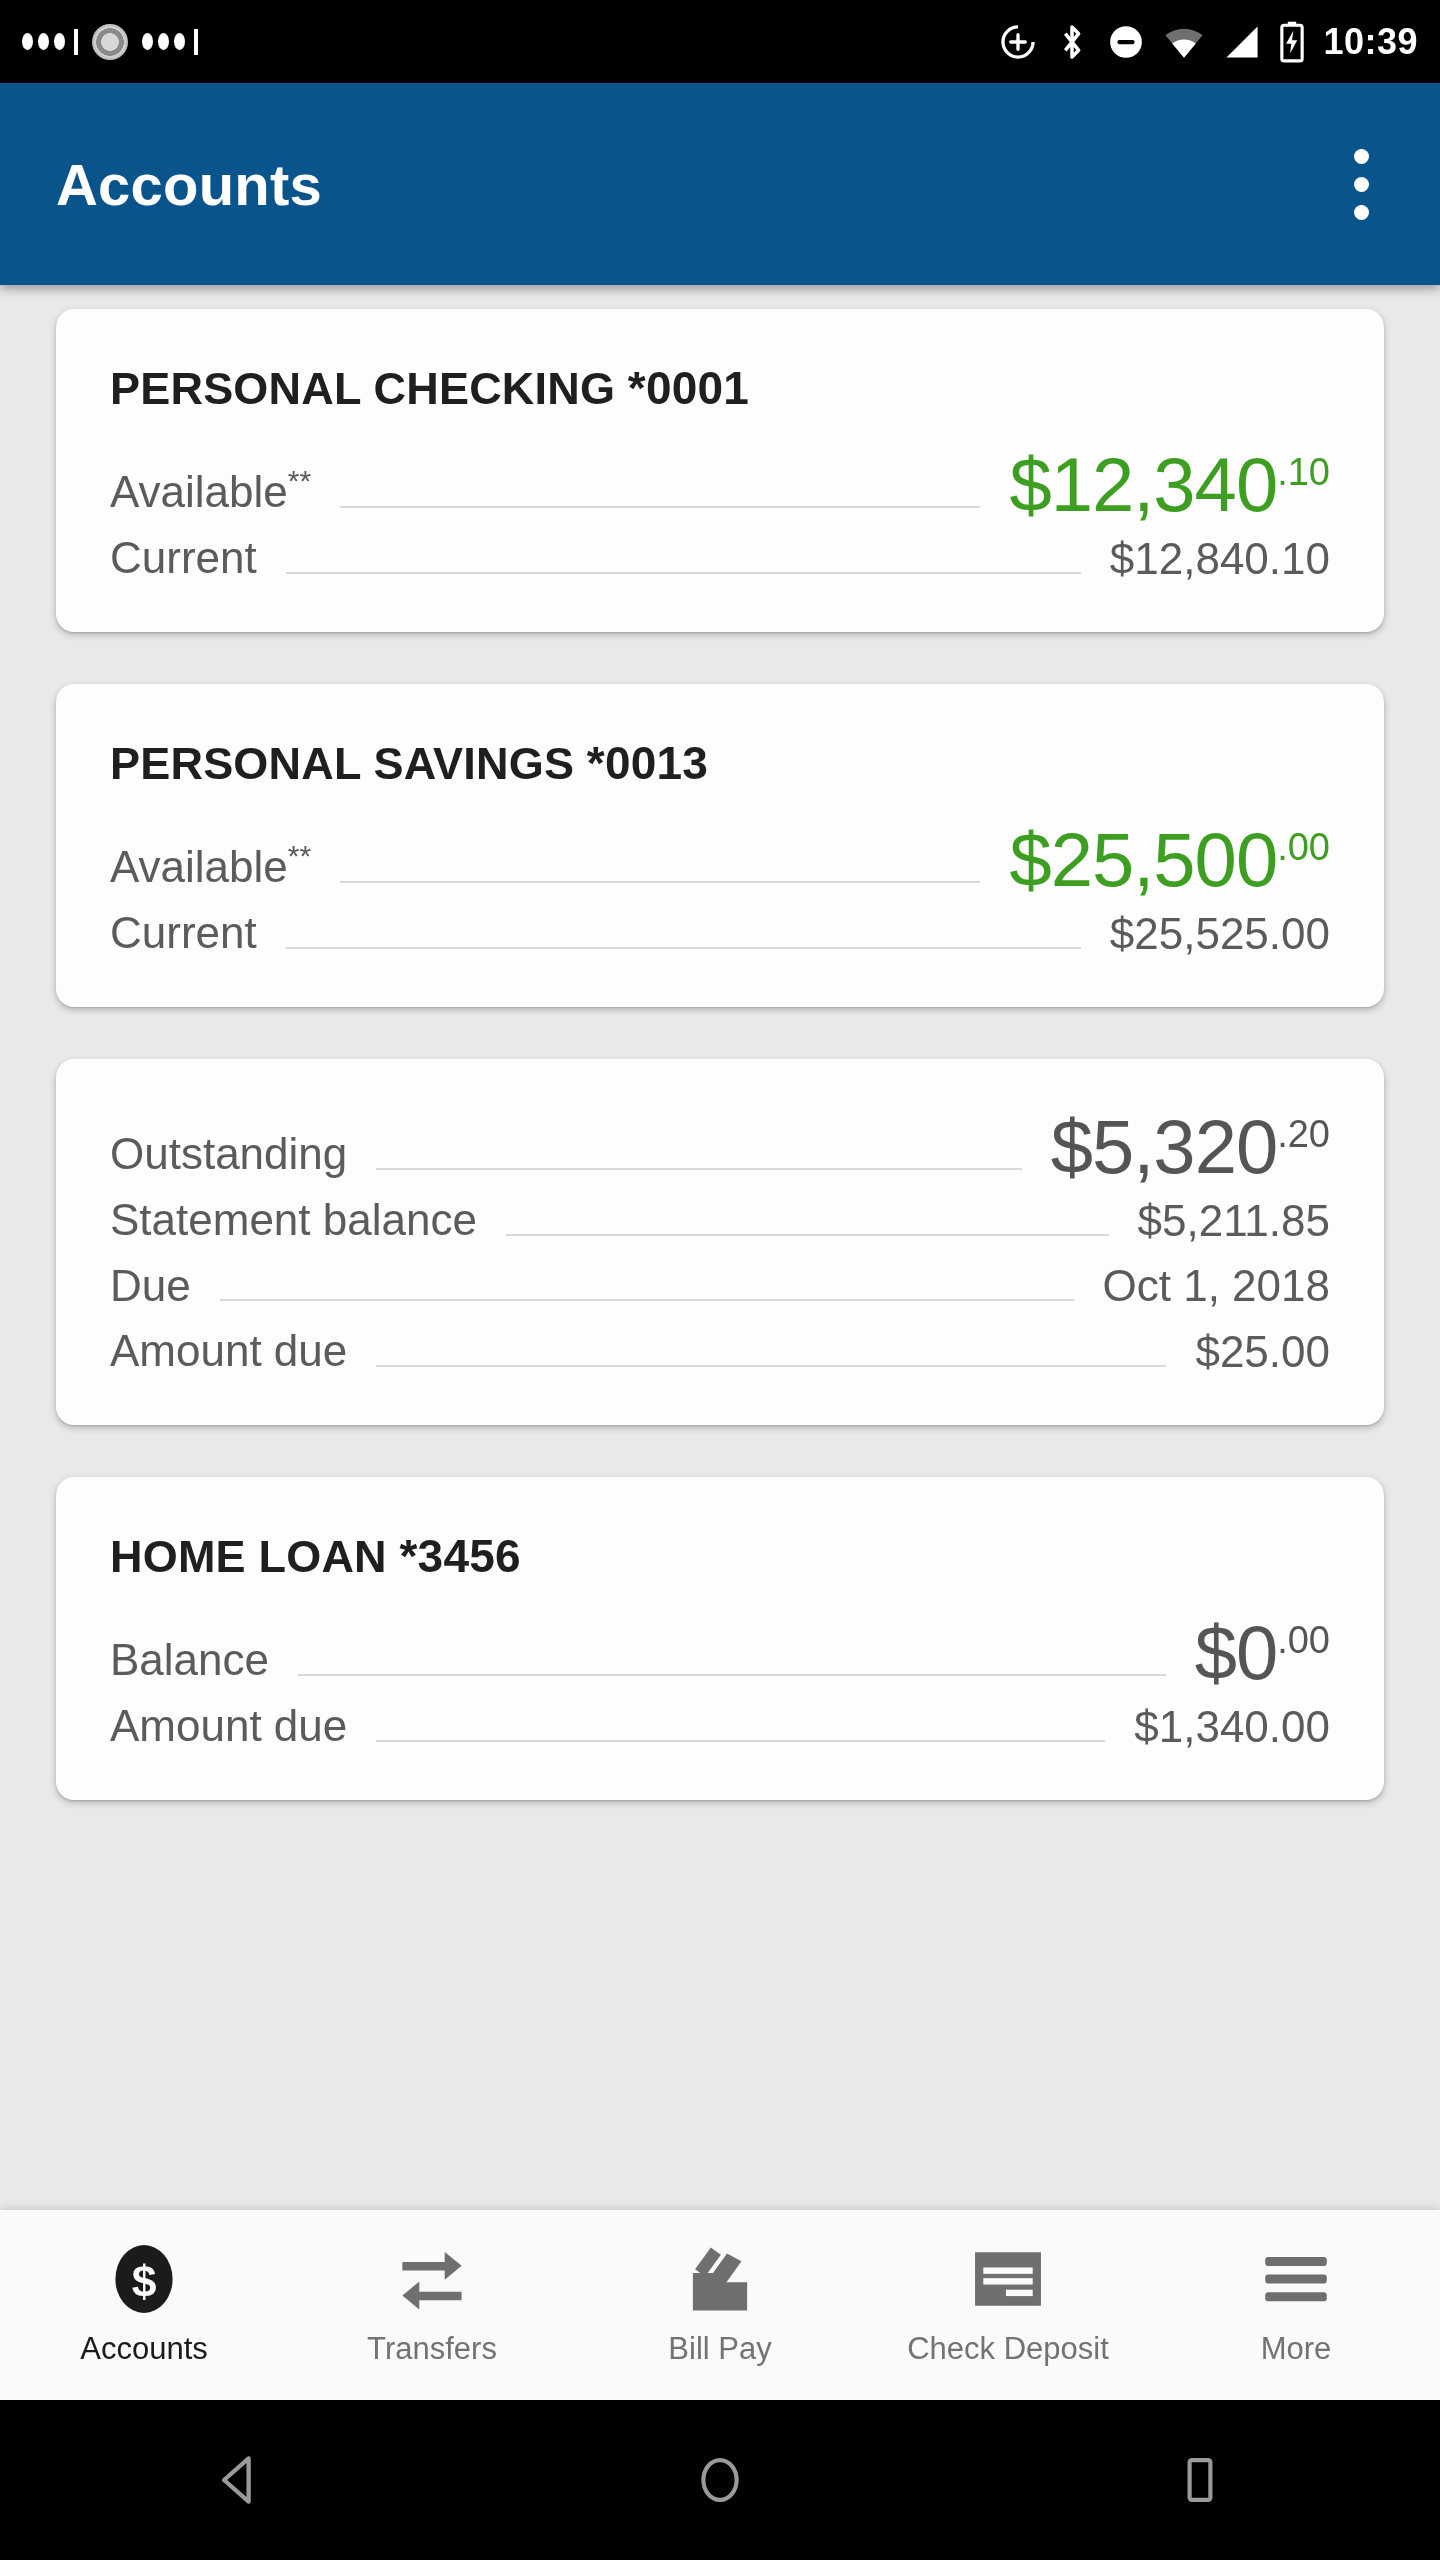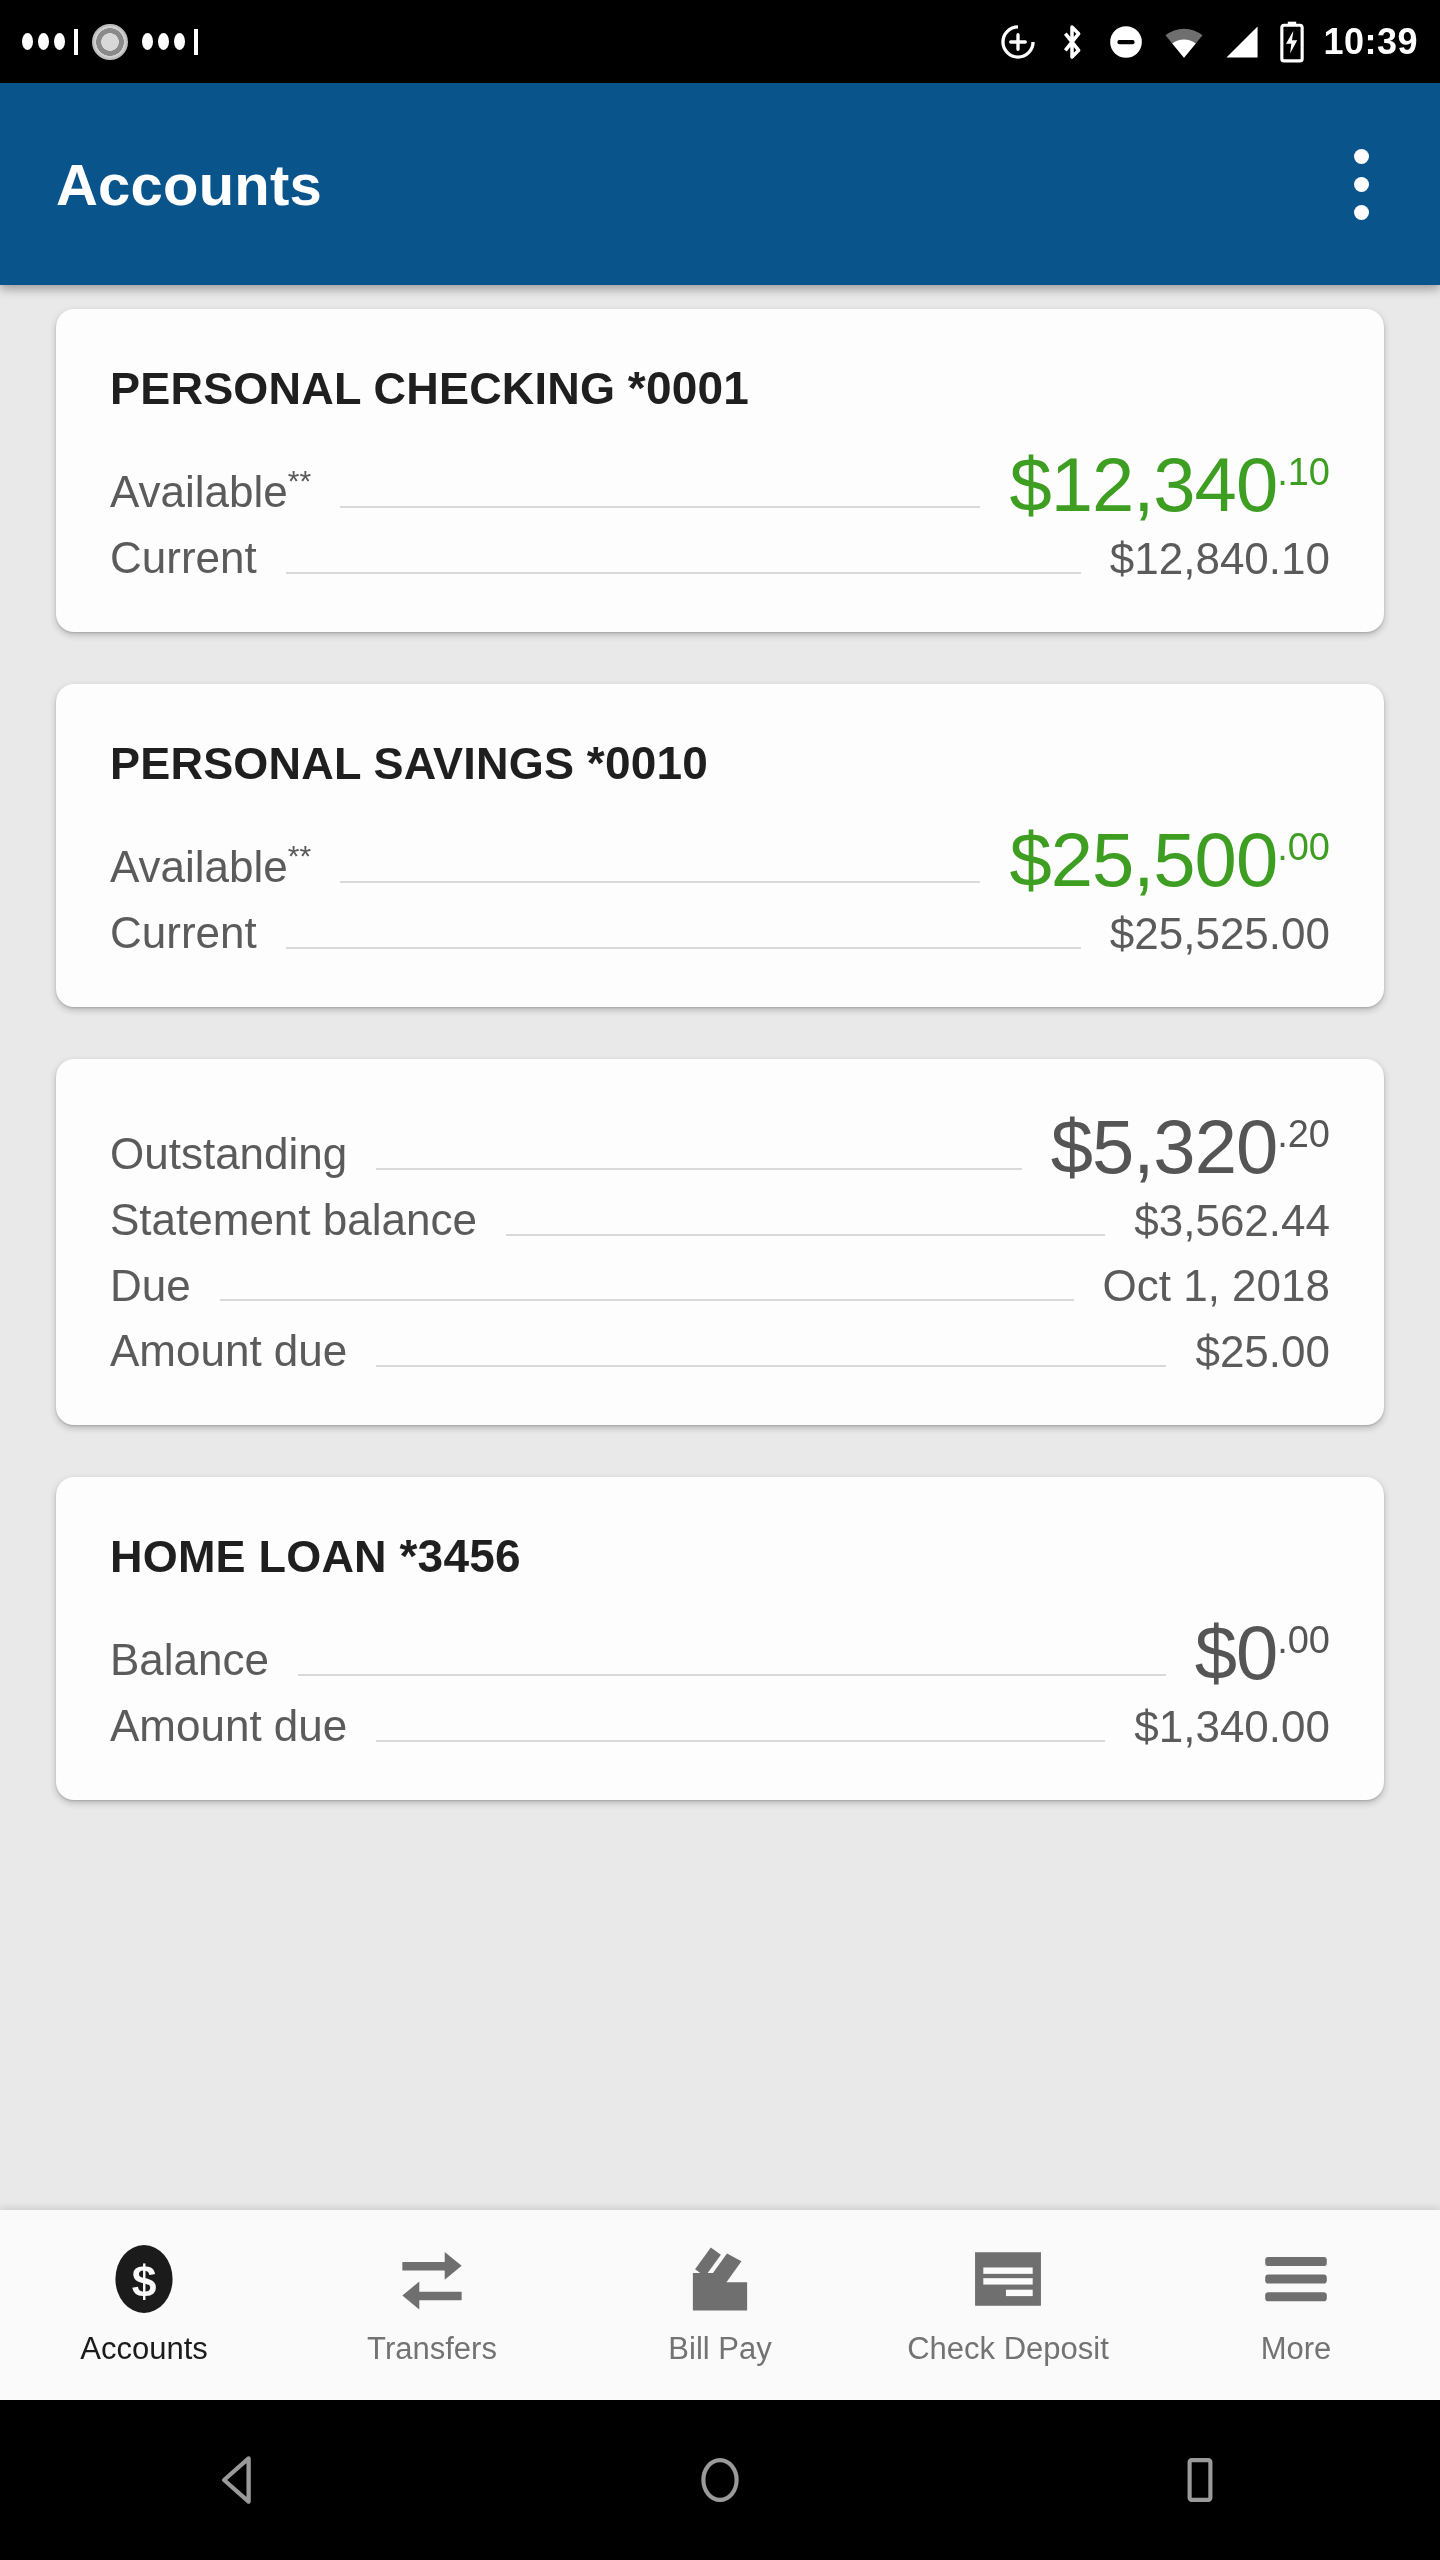--- a/index.html
+++ b/index.html
@@ -174,42 +174,42 @@
             <div class="leader"></div>
             <div class="r-value green"><span>$12,340</span><span class="cents">.10</span></div>
           </div>
           <div class="row">
             <div class="r-label">Current</div>
             <div class="leader"></div>
             <div class="r-value">$12,840.10</div>
           </div>
         </div>
         <div class="card">
-          <div class="acct-title"><span>PERSONAL SAVINGS</span> <span class="star">*0010</span></div>
+          <div class="acct-title"><span>PERSONAL SAVINGS</span> <span class="star">*0013</span></div>
           <div class="row hero">
             <div class="r-label"><span>Available</span><sup>**</sup></div>
             <div class="leader"></div>
             <div class="r-value green"><span>$25,500</span><span class="cents">.00</span></div>
           </div>
           <div class="row">
             <div class="r-label">Current</div>
             <div class="leader"></div>
             <div class="r-value">$25,525.00</div>
           </div>
         </div>
         <div class="card">
           <div class="row hero">
             <div class="r-label"><span>Outstanding</span></div>
             <div class="leader"></div>
             <div class="r-value dark"><span>$5,320</span><span class="cents">.20</span></div>
           </div>
           <div class="row">
             <div class="r-label">Statement balance</div>
             <div class="leader"></div>
-            <div class="r-value">$3,562.44</div>
+            <div class="r-value">$5,211.85</div>
           </div>
           <div class="row">
             <div class="r-label">Due</div>
             <div class="leader"></div>
             <div class="r-value">Oct 1, 2018</div>
           </div>
           <div class="row">
             <div class="r-label">Amount due</div>
             <div class="leader"></div>
             <div class="r-value">$25.00</div>

